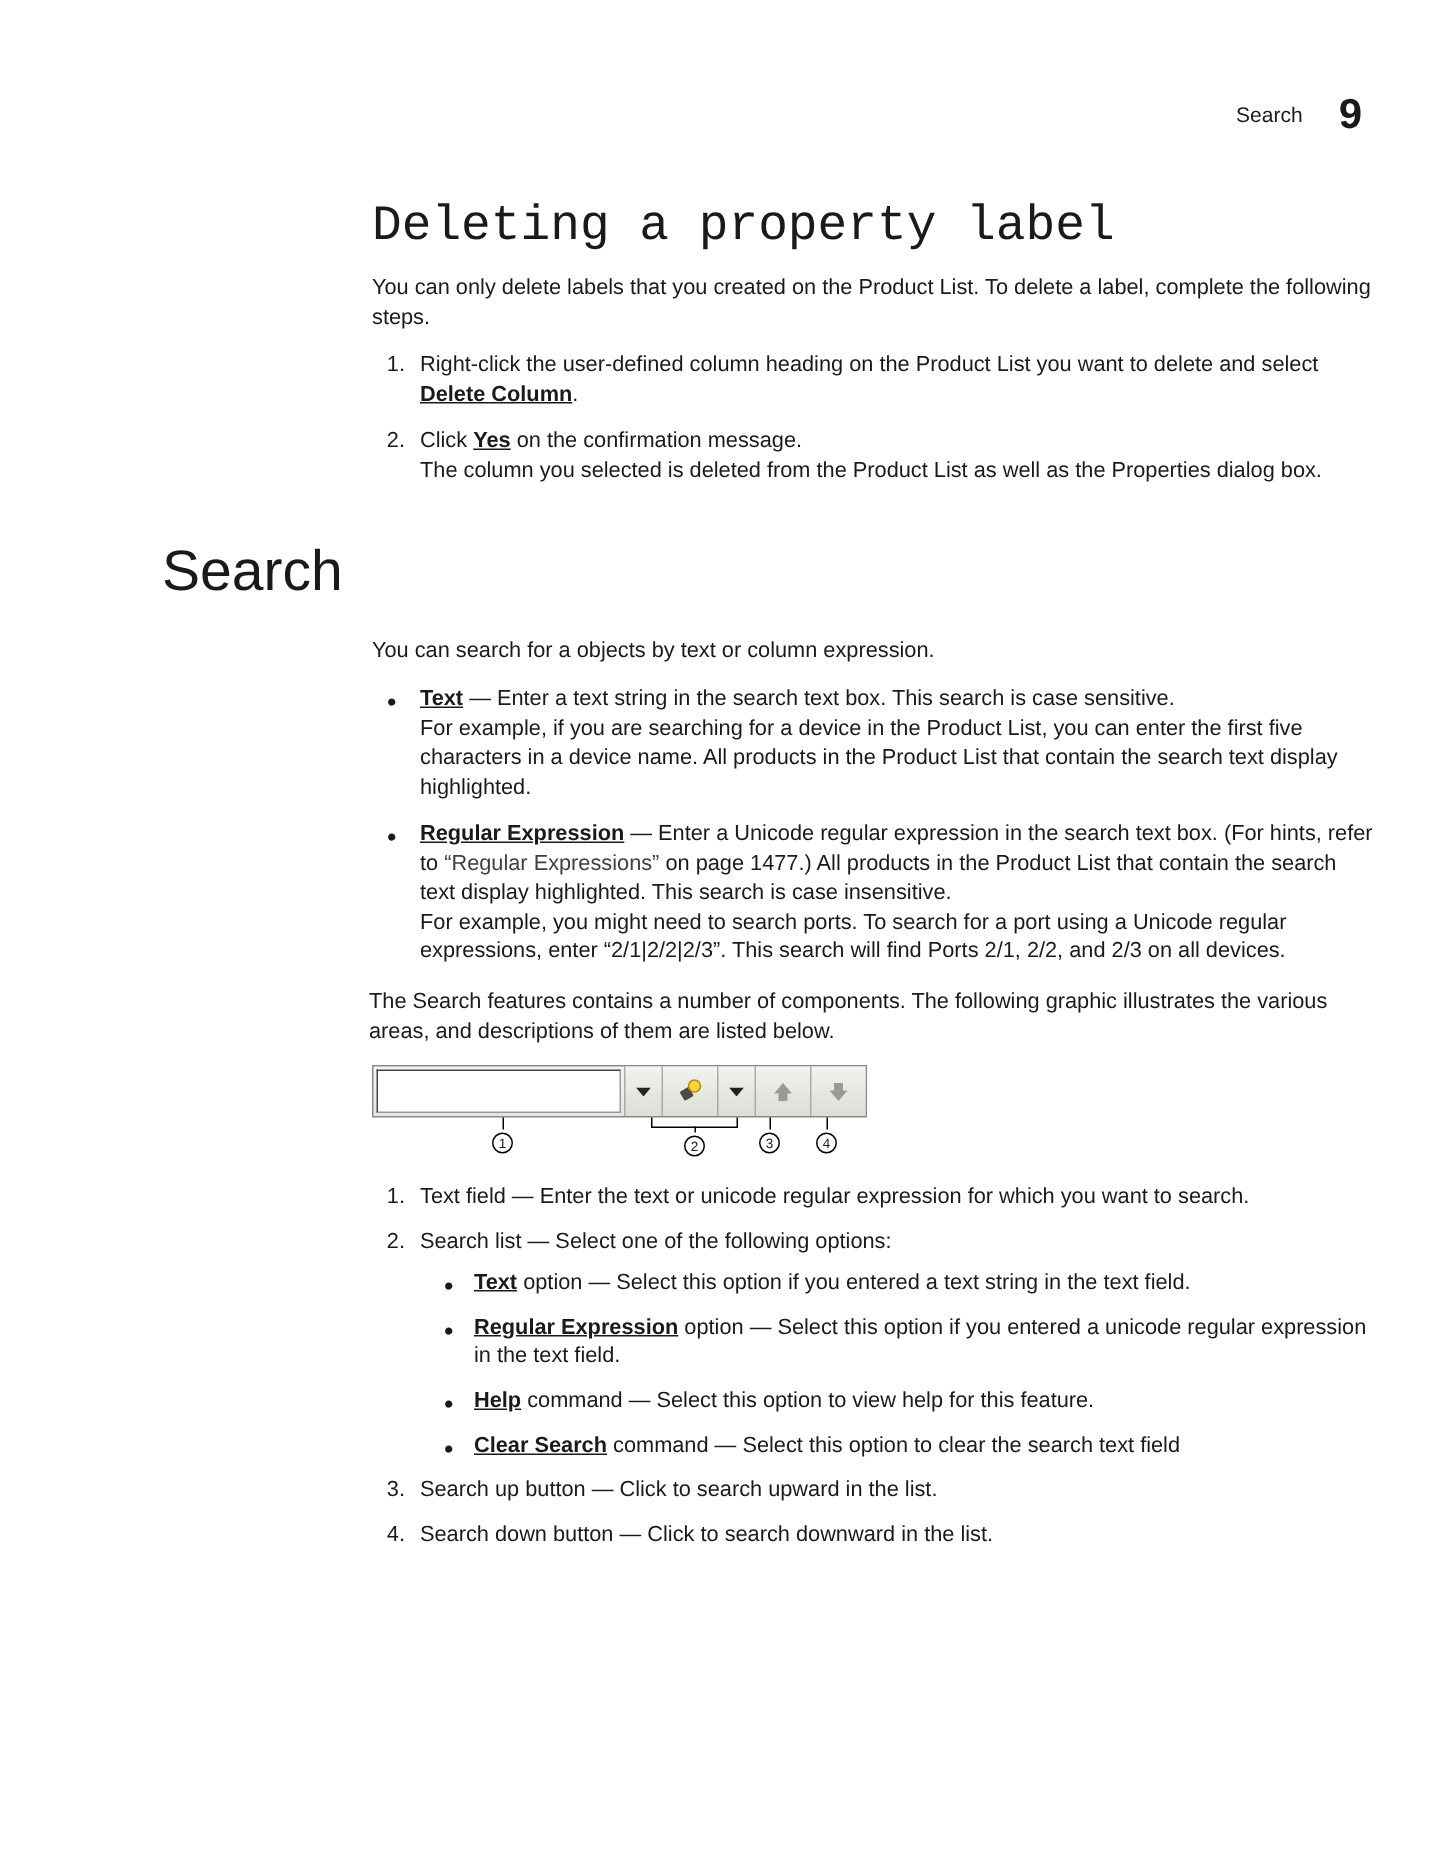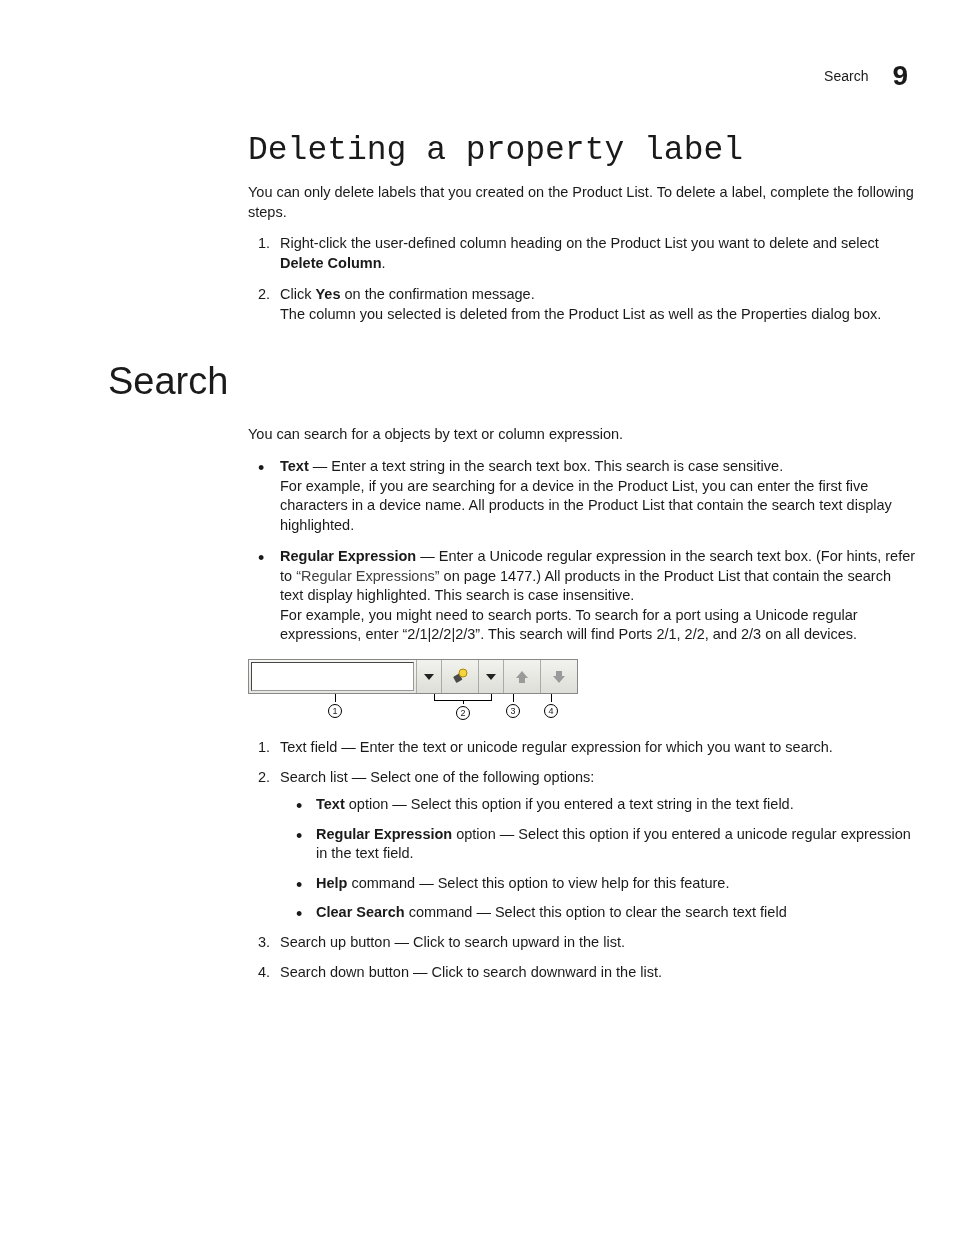--- a/index.html
+++ b/index.html
@@ -81,21 +81,21 @@
     left: -16px;
     top: -1px;
     font-size: 18px;
   }
   .indent-sub {
     margin: 8px 0 0 0;
   }
   .link {
     color: #404040;
   }
-  .bold { font-weight: bold; }
+  .bold { font-weight: bold; text-decoration: underline; }
 
   
   .toolbar-wrap {
     margin: 10px 0 18px 0;
   }
   .toolbar {
     display: flex;
     align-items: stretch;
     width: 330px;
     height: 35px;
@@ -207,20 +207,21 @@
     <ul class="bul">
       <li>
         <span class="bold">Text</span><span> — Enter a text string in the search text box. This search is case sensitive.</span>
         <p class="indent-sub">For example, if you are searching for a device in the Product List, you can enter the first five characters in a device name. All products in the Product List that contain the search text display highlighted.</p>
       </li>
       <li>
         <span class="bold">Regular Expression</span><span> — Enter a Unicode regular expression in the search text box. (For hints, refer to </span><span class="link">“Regular Expressions”</span><span> on page 1477.) All products in the Product List that contain the search text display highlighted. This search is case insensitive.</span>
         <p class="indent-sub">For example, you might need to search ports. To search for a port using a Unicode regular expressions, enter “2/1|2/2|2/3”. This search will find Ports 2/1, 2/2, and 2/3 on all devices.</p>
       </li>
     </ul>
+    <p style="margin-left:-2px">The Search features contains a number of components. The following graphic illustrates the various areas, and descriptions of them are listed below.</p>
 
     <div class="toolbar-wrap">
       <div class="toolbar">
         <div class="tf"></div>
         <div class="dd">
           <svg width="10" height="6">
               <polygon points="0,0 10,0 5,6" fill="#222"></polygon>
             </svg>
         </div>
         <div class="btn wide">

